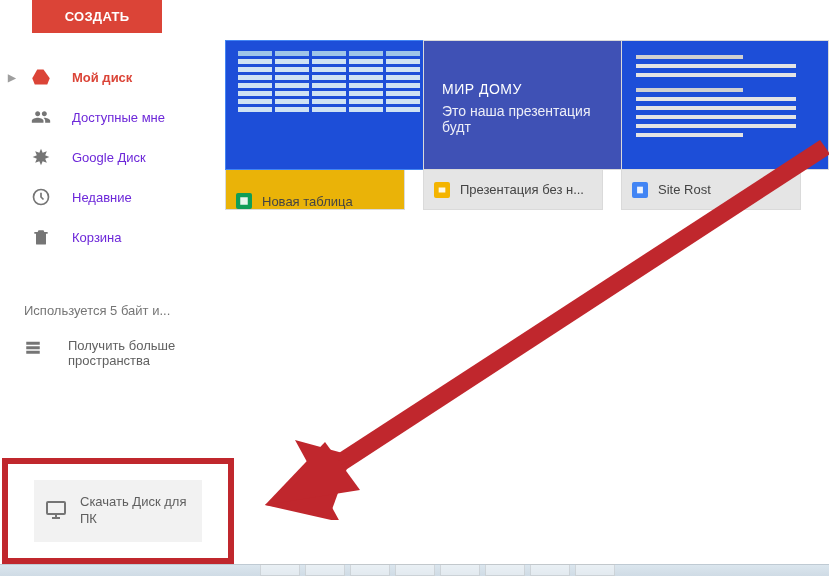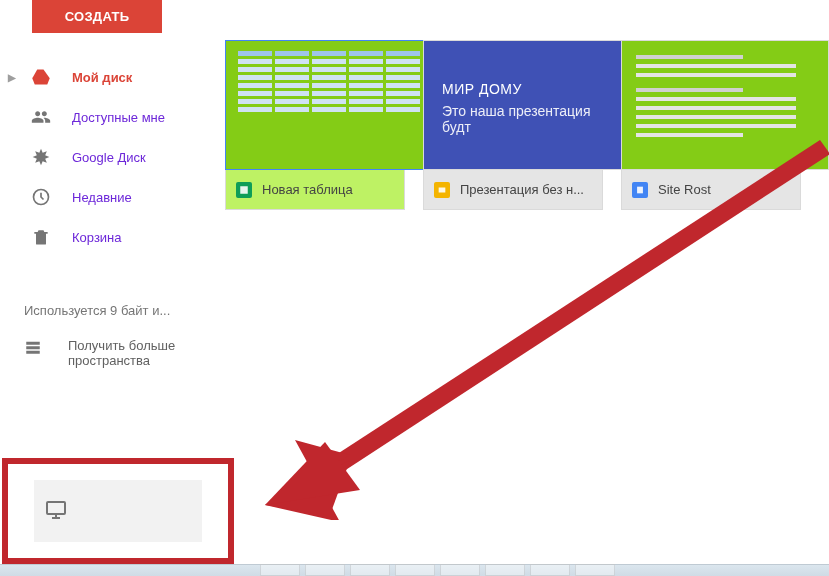--- a/index.html
+++ b/index.html
@@ -96,25 +96,25 @@
   .main {
     flex: 1;
     padding: 40px 0 0 5px;
   }
   .cards { display: flex; gap: 18px; }
   .card {
     width: 180px;
     cursor: pointer;
   }
   .card.selected .thumb { border: 1px solid #4285f4; }
-  .card.selected .meta { background: #bef264; }
+  .card.selected .meta { background: #eab308; align-items: flex-end; }
   .thumb {
     width: 208px; height: 130px;
     border: 1px solid #dadada;
-    background:#84cc16;
+    background:#1d4ed8;
     overflow:hidden;
   }
   .meta {
     display:flex; align-items:center; gap:10px;
     height:40px;
     padding:0 10px;
     border:1px solid #dadada; border-top:none;
     background:#e5e5e5;
   }
   .meta .label {
@@ -211,21 +211,21 @@
         <span class="nav-icon">
           <svg viewBox="0 0 24 24" width="20" height="20">
               <path fill="currentColor" d="M6 7h12v13a1 1 0 0 1-1 1H7a1 1 0 0 1-1-1V7zm3-3h6l1 2h4v2H4V6h4l1-2z"></path>
             </svg>
         </span>
         <span class="nav-label">Корзина</span>
       </li>
     </ul>
 
     <div class="storage-section">
-      <div class="storage-text">Используется 9 байт и...</div>
+      <div class="storage-text">Используется 5 байт и...</div>
       <div class="get-more">
         <span>
           <svg viewBox="0 0 24 24" width="18" height="18">
               <rect x="3" y="5" width="18" height="4" fill="#757575"></rect>
               <rect x="3" y="11" width="18" height="4" fill="#757575"></rect>
               <rect x="3" y="17" width="18" height="4" fill="#757575"></rect>
             </svg>
         </span>
         <span>Получить больше пространства</span>
       </div>
@@ -359,20 +359,21 @@
 </svg>
 
 <div class="download-box-wrap">
   <div class="download-box">
     <span>
       <svg viewBox="0 0 24 24" width="24" height="24">
           <rect x="3" y="4" width="18" height="12" rx="1" fill="none" stroke="#757575" stroke-width="2"></rect>
           <path d="M8 20h8M12 16v4" stroke="#757575" stroke-width="2"></path>
         </svg>
     </span>
+    <span class="txt">Скачать Диск для ПК</span>
   </div>
 </div>
 
 <div class="taskbar">
   <div class="stub" style="left:260px"></div>
   <div class="stub" style="left:305px"></div>
   <div class="stub" style="left:350px"></div>
   <div class="stub" style="left:395px"></div>
   <div class="stub" style="left:440px"></div>
   <div class="stub" style="left:485px"></div>

